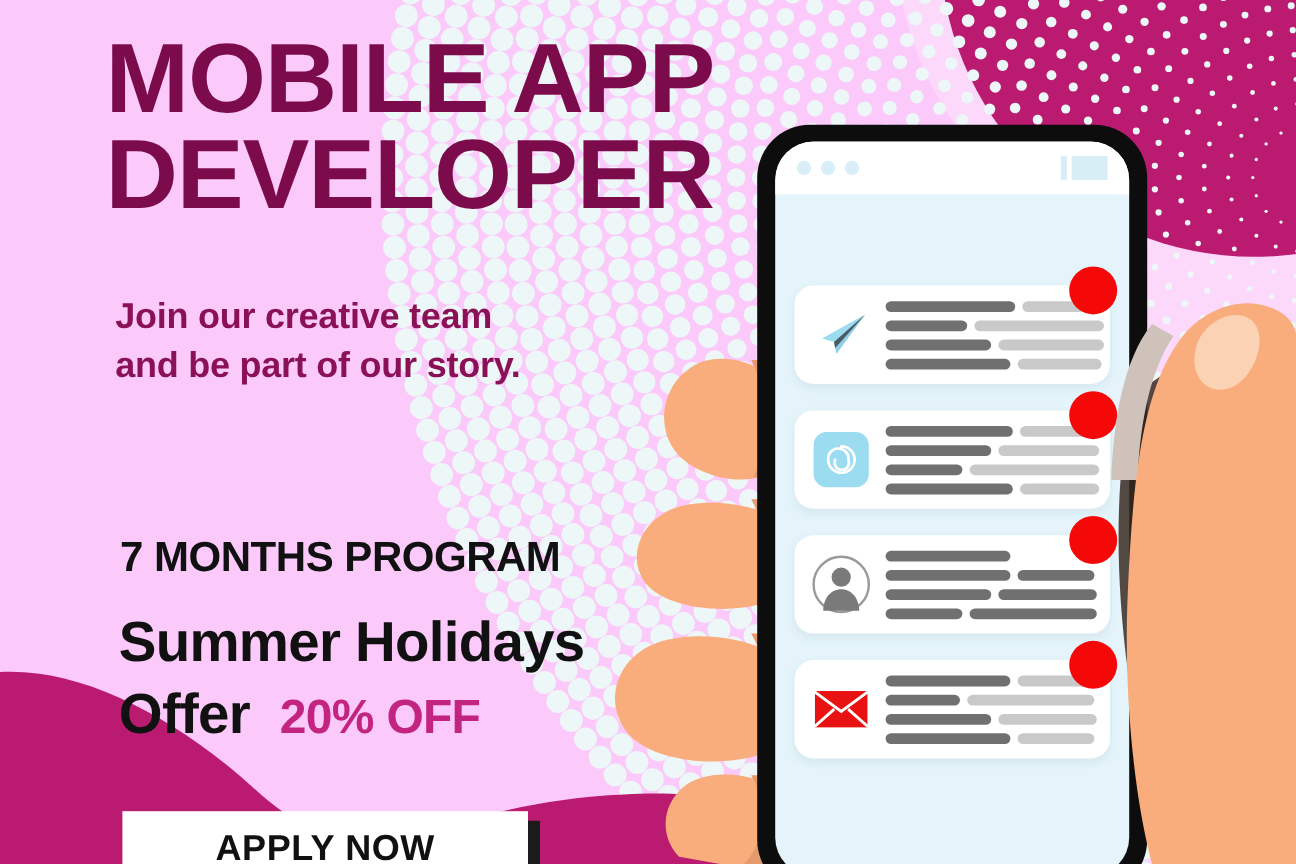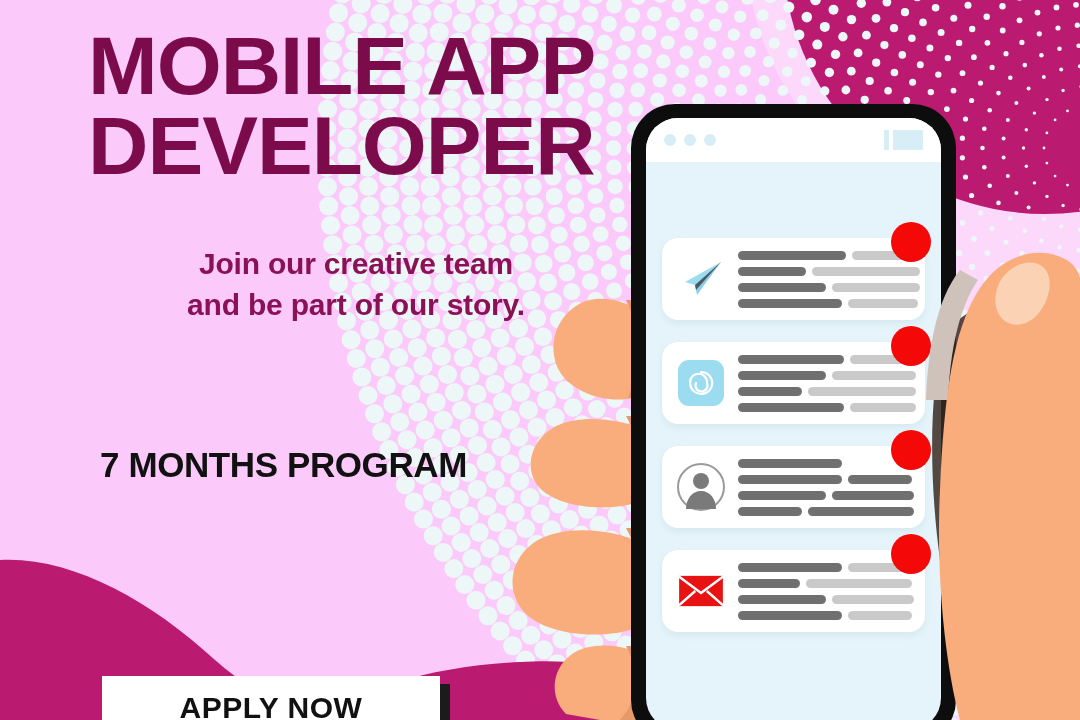--- a/index.html
+++ b/index.html
@@ -31,21 +31,20 @@
     white-space:pre-line;
   }
   .sub{
     position:absolute;left:96px;top:243px;width:520px;
     color:#8a1155;
     font-weight:bold;
     font-size:30px;
     line-height:1.38;
     letter-spacing:-0.2px;
     white-space:pre-line;
-    text-align:center;
   }
   .program{
     position:absolute;left:100px;top:445px;width:520px;
     color:#111111;
     font-weight:bold;
     font-size:35px;
     letter-spacing:-0.4px;
   }
   .offer{
     position:absolute;left:99px;top:505px;width:540px;
@@ -1669,18 +1668,19 @@
 
     <path d="M1080 440 C1040 500 1000 600 990 720 L1080 720 Z" fill="#f9ac7c"></path>
   </svg>
 
   <div class="copy">
     <div class="headline">MOBILE APP
 DEVELOPER</div>
     <div class="sub">Join  our creative team
 and be part of our story.</div>
     <div class="program">7 MONTHS PROGRAM</div>
+    <div class="offer"><span>Summer Holidays</span><br><span>Offer</span>&nbsp; <span class="discount">20% OFF</span></div>
     <div class="cta">
       <span class="cta-label">APPLY NOW</span>
     </div>
   </div>
 
 </div>
 
 </body></html>

